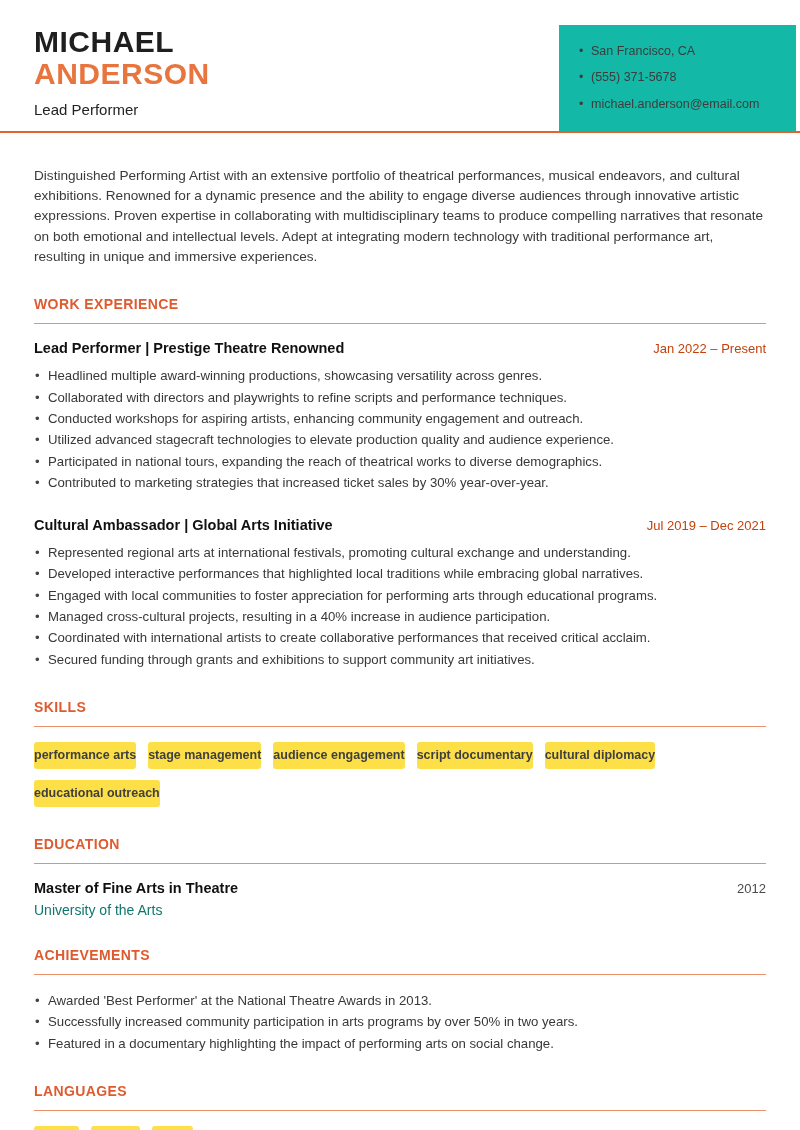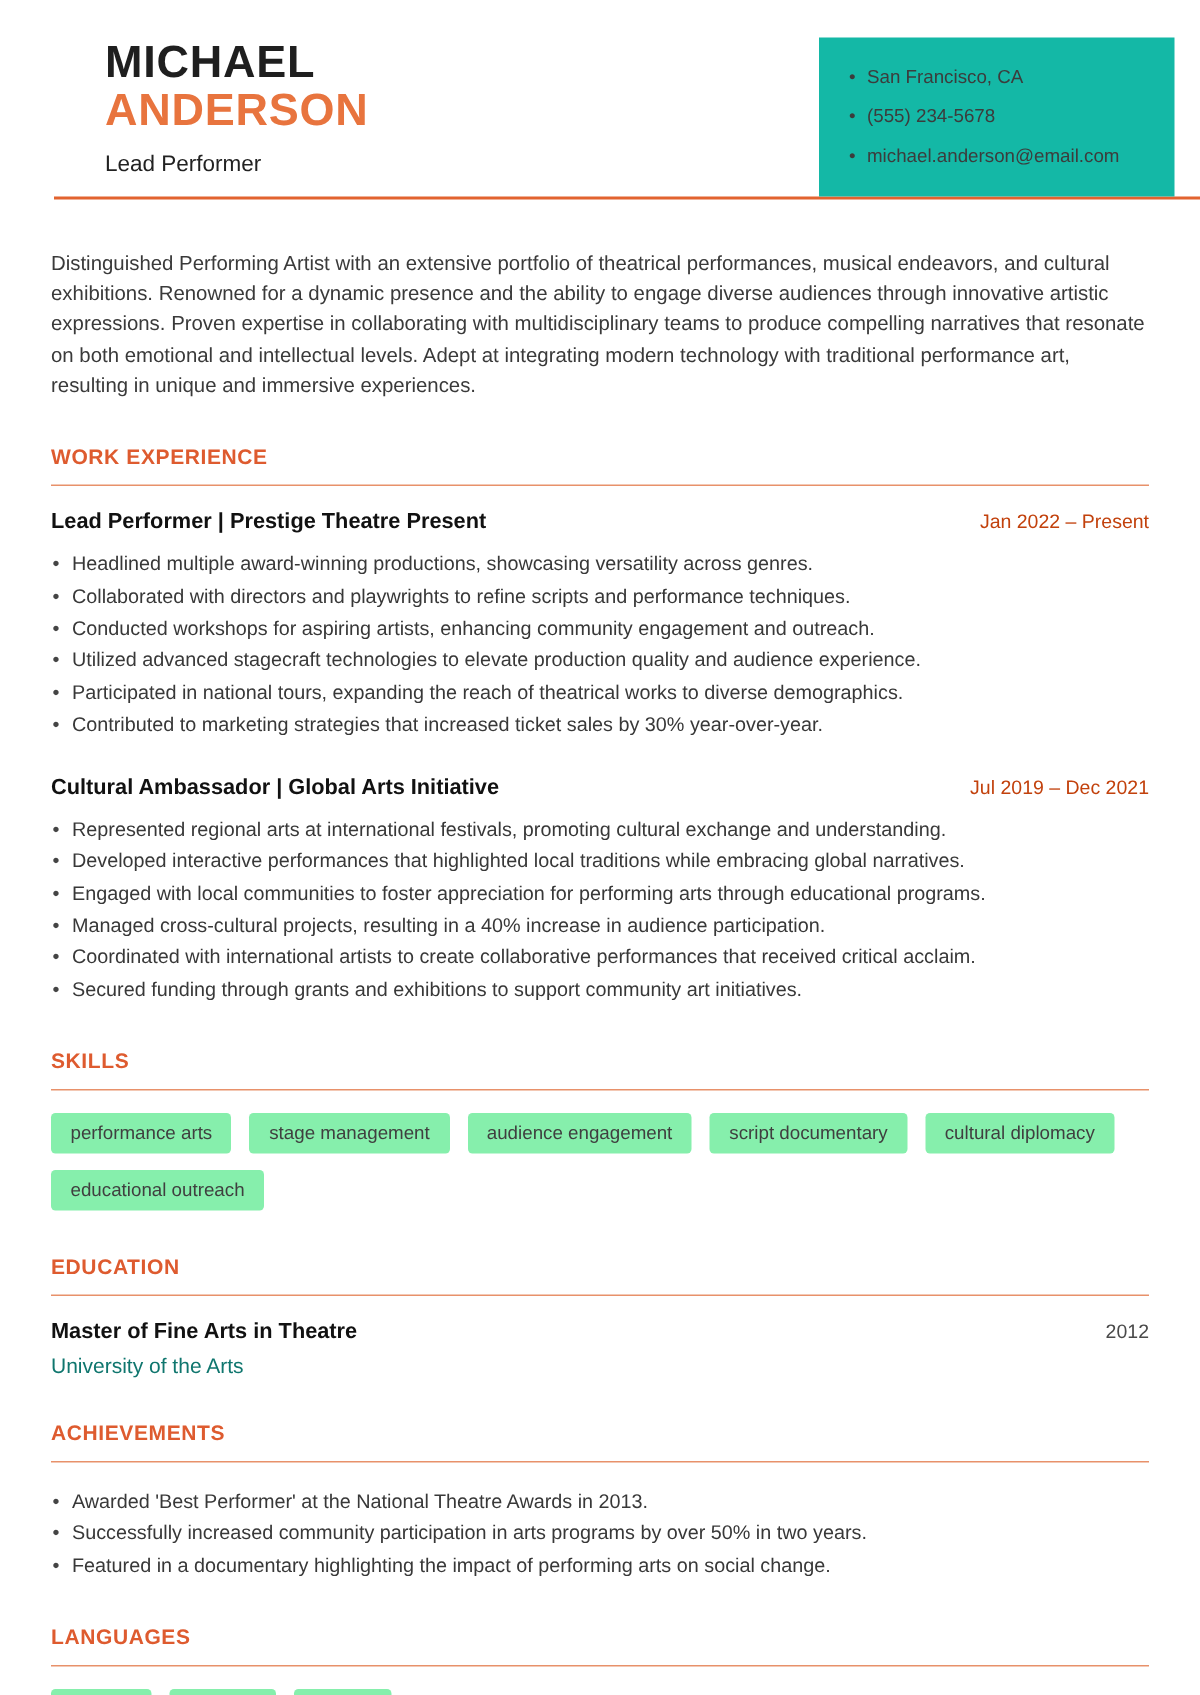--- a/index.html
+++ b/index.html
@@ -12,24 +12,23 @@
     color: #2e2e2e;
     -webkit-font-smoothing: antialiased;
   }
   .page { width: 800px; min-height: 1130px; background: #fff; }
 
   
   .header {
     display: flex;
     justify-content: space-between;
     align-items: flex-start;
-    padding: 26px 17px 0 34px;
+    padding: 26px 4px 0 34px;
     border-bottom: 2px solid #E2632F;
     min-height: 131px;
-    margin-left: 36px;
   }
   .name-block h1 {
     font-size: 30px;
     line-height: 32px;
     font-weight: 800;
     letter-spacing: 0.5px;
     color: #1f1f1f;
   }
   .name-block .last-name { color: #E8743E; }
   .headline {
@@ -117,26 +116,27 @@
   }
 
   
   .tag-list {
     display: flex;
     flex-wrap: wrap;
     gap: 11px 12px;
     margin-top: 15px;
   }
   .tag {
-    background: #86efac;
+    background: #fde047;
     border-radius: 3px;
-    padding: 6px 13px;
+    padding: 6px 0;
     font-size: 12.5px;
     color: #3f3f3f;
     line-height: 1.2;
+    font-weight: bold;
   }
 
   
   .edu-header {
     display: flex;
     justify-content: space-between;
     align-items: baseline;
     margin-top: 16px;
     gap: 31px;
   }
@@ -153,37 +153,37 @@
     <div class="name-block">
       <h1>
         <span class="first-name">MICHAEL</span><br>
         <span class="last-name">ANDERSON</span>
       </h1>
       <div class="headline">Lead Performer</div>
     </div>
     <div class="contact-box">
       <ul>
         <li>San Francisco, CA</li>
-        <li>(555) 234-5678</li>
+        <li>(555) 371-5678</li>
         <li>michael.anderson@email.com</li>
       </ul>
     </div>
   </header>
 
   <main class="main">
 
     <p class="summary">Distinguished Performing Artist with an extensive portfolio of theatrical performances, musical endeavors, and cultural exhibitions. Renowned for a dynamic presence and the ability to engage diverse audiences through innovative artistic expressions. Proven expertise in collaborating with multidisciplinary teams to produce compelling narratives that resonate on both emotional and intellectual levels. Adept at integrating modern technology with traditional performance art, resulting in unique and immersive experiences.</p>
 
     <section class="section">
       <h2 class="section-title">WORK EXPERIENCE</h2>
       <hr class="section-rule">
 
       <div class="job">
         <div class="job-header">
-          <span class="job-title">Lead Performer | Prestige Theatre Present</span>
+          <span class="job-title">Lead Performer | Prestige Theatre Renowned</span>
           <span class="job-dates">Jan 2022 – Present</span>
         </div>
         <ul class="bullets">
           <li>Headlined multiple award-winning productions, showcasing versatility across genres.</li>
           <li>Collaborated with directors and playwrights to refine scripts and performance techniques.</li>
           <li>Conducted workshops for aspiring artists, enhancing community engagement and outreach.</li>
           <li>Utilized advanced stagecraft technologies to elevate production quality and audience experience.</li>
           <li>Participated in national tours, expanding the reach of theatrical works to diverse demographics.</li>
           <li>Contributed to marketing strategies that increased ticket sales by 30% year-over-year.</li>
         </ul>

